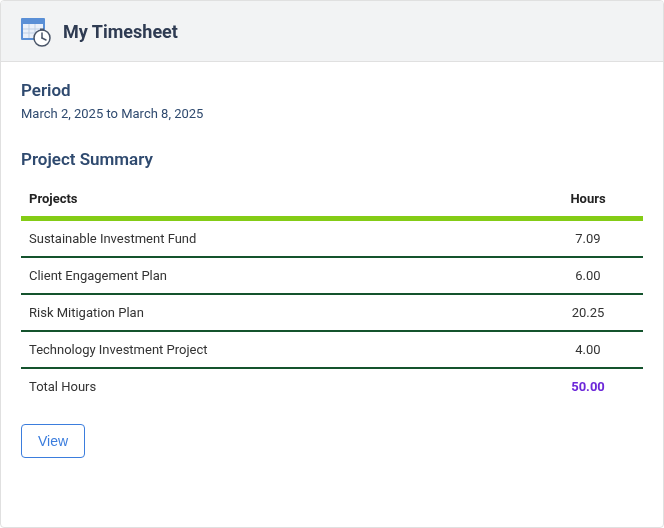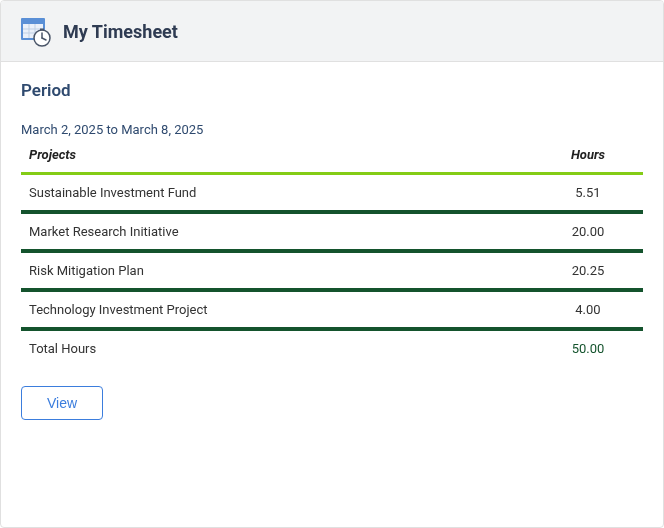--- a/index.html
+++ b/index.html
@@ -40,70 +40,70 @@
       color: #2f3b52;
     }
     .card-body {
       padding: 18px 20px 20px 20px;
       flex: 1;
     }
     .section-title {
       font-size: 17px;
       font-weight: 600;
       color: #2f4a6f;
-      margin-bottom: 22px;
+      margin-bottom: 6px;
     }
     .period-value {
       font-size: 13px;
       color: #2f4a6f;
+      margin-bottom: 28px;
     }
     .summary-title {
       font-size: 17px;
       font-weight: 600;
       color: #2f4a6f;
       margin-bottom: 12px;
     }
     table {
       width: 100%;
       border-collapse: collapse;
       font-size: 13px;
     }
     th {
       text-align: left;
       font-weight: 700;
       color: #222;
       padding: 10px 8px;
-      border-bottom: 3px solid #84cc16;
-      font-style: italic;
+      border-bottom: 5px solid #84cc16;
     }
     th.hours-col, td.hours-col {
       text-align: center;
       width: 110px;
     }
     td {
       padding: 10px 8px;
       color: #333;
-      border-bottom: 4px solid #14532d;
+      border-bottom: 2px solid #14532d;
     }
     .total-row td {
       font-weight: 400;
       border-bottom: none;
       border-top: 1px solid #e0e0e0;
       padding-bottom: 12px;
     }
     .total-row td.proj-col {
       color: #333;
     }
     .total-row td.hours-col {
-      font-weight: 400;
-      color: #14532d;
+      font-weight: 700;
+      color: #6d28d9;
     }
     .view-button {
       margin-top: 18px;
-      padding: 8px 25px;
+      padding: 8px 16px;
       background: #ffffff;
       border: 1px solid #3b7ddd;
       color: #3b7ddd;
       font-size: 14px;
       border-radius: 4px;
       cursor: pointer;
     }
   </style>
 </head>
 <body>
@@ -124,36 +124,37 @@
         <line x1="23" y1="23" x2="27" y2="25" stroke="#4a5568" stroke-width="1.5" stroke-linecap="round"></line>
       </svg>
     </span>
     <h2 class="card-title">My Timesheet</h2>
   </div>
 
   <div class="card-body">
     <div class="section-title">Period</div>
     <div class="period-value">March 2, 2025 to March 8, 2025</div>
 
+    <div class="summary-title">Project Summary</div>
 
     <table>
       <thead>
         <tr>
           <th class="proj-col">Projects</th>
           <th class="hours-col">Hours</th>
         </tr>
       </thead>
       <tbody id="summary-rows">
           <tr>
             <td class="proj-col">Sustainable Investment Fund</td>
-            <td class="hours-col">5.51</td>
+            <td class="hours-col">7.09</td>
           </tr>
           <tr>
-            <td class="proj-col">Market Research Initiative</td>
-            <td class="hours-col">20.00</td>
+            <td class="proj-col">Client Engagement Plan</td>
+            <td class="hours-col">6.00</td>
           </tr>
           <tr>
             <td class="proj-col">Risk Mitigation Plan</td>
             <td class="hours-col">20.25</td>
           </tr>
           <tr>
             <td class="proj-col">Technology Investment Project</td>
             <td class="hours-col">4.00</td>
           </tr>
         </tbody>

